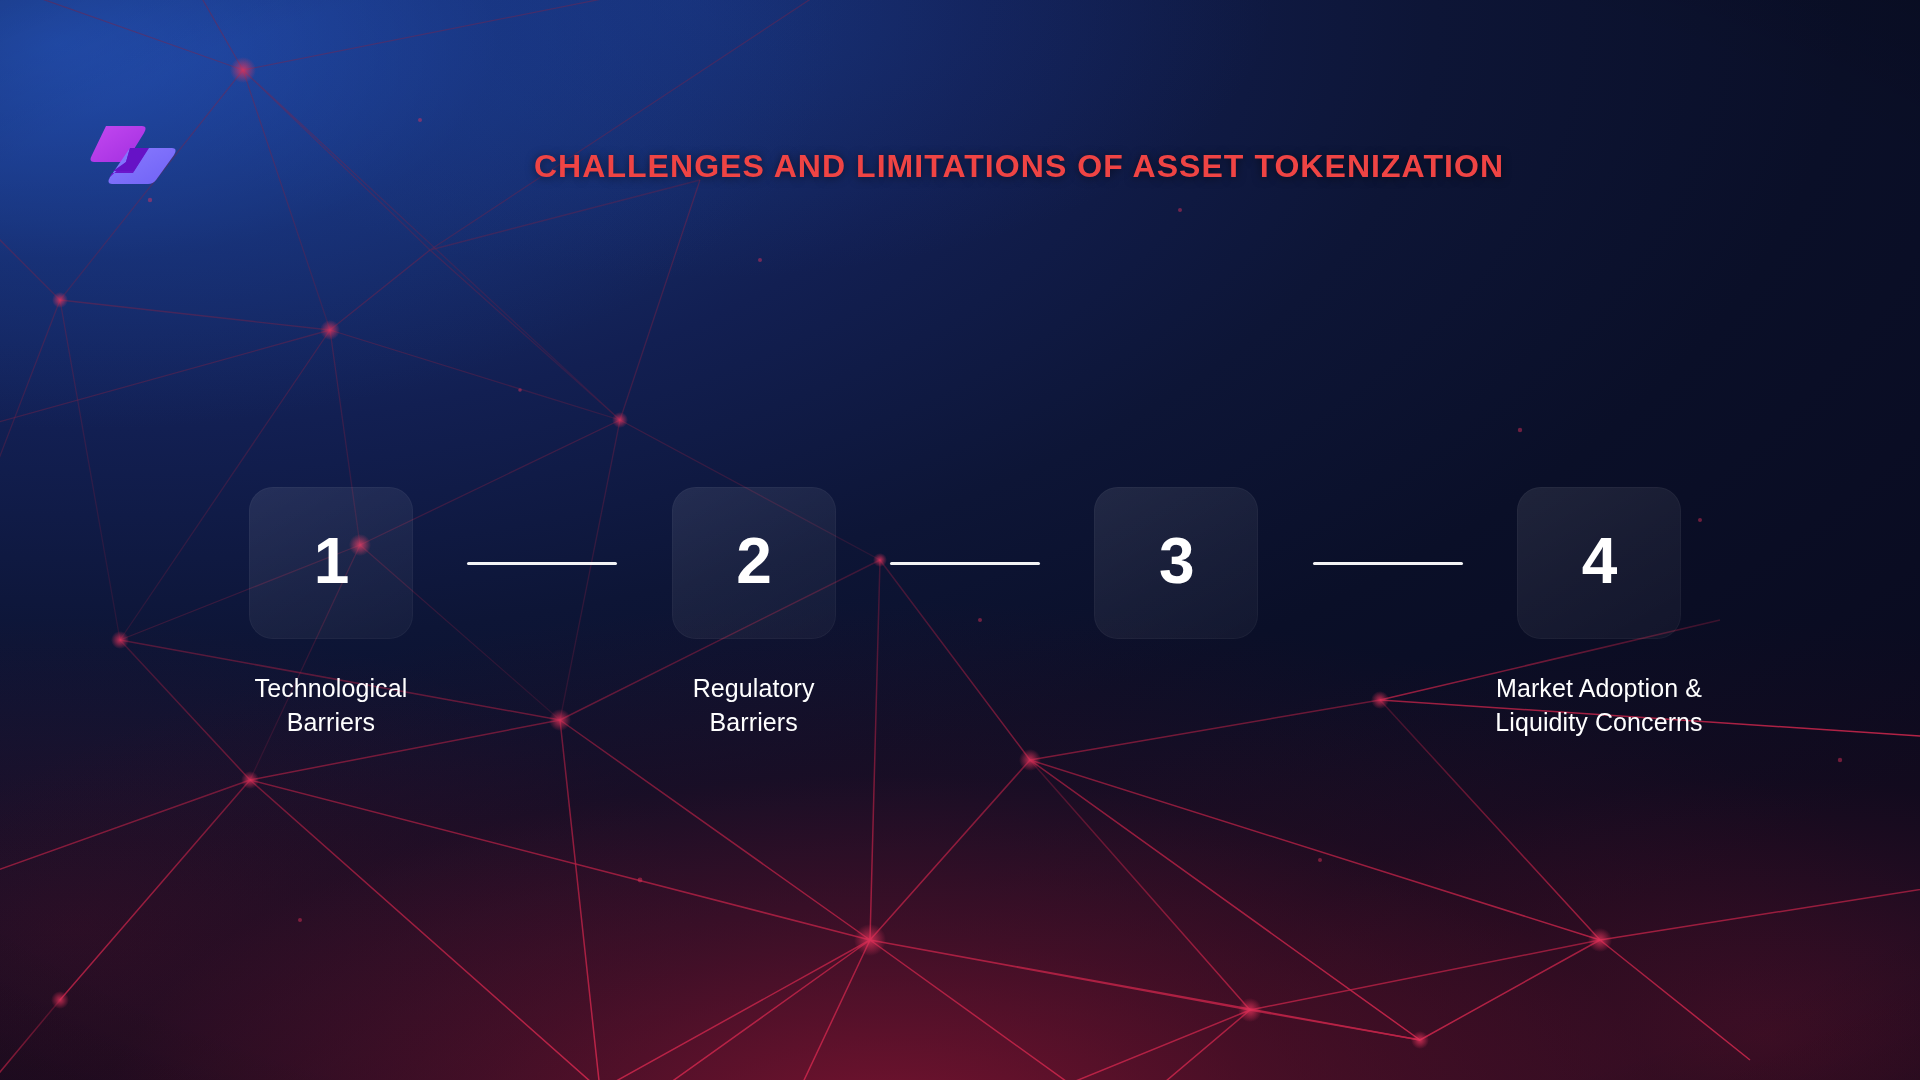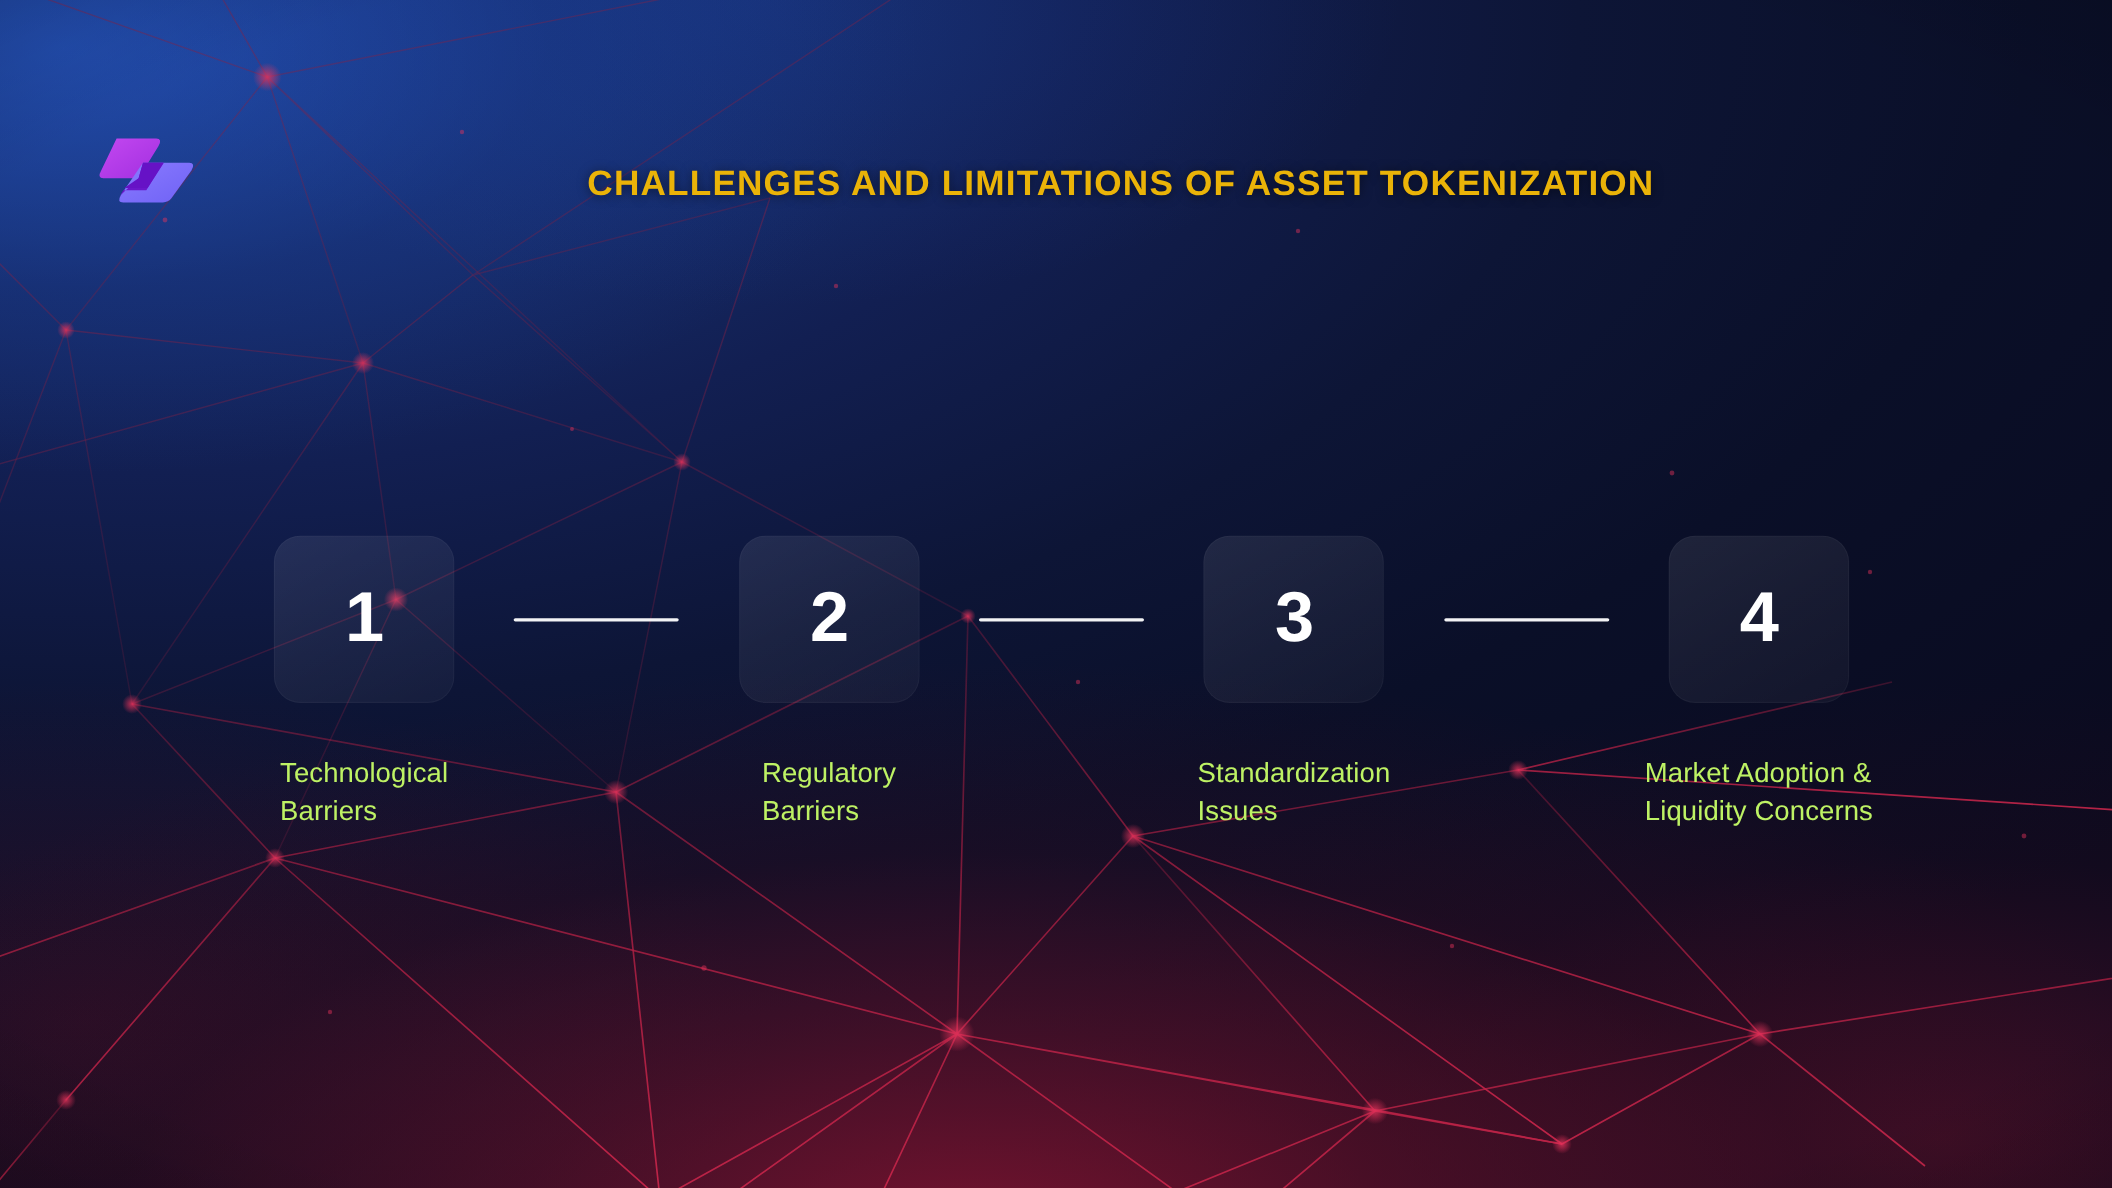--- a/index.html
+++ b/index.html
@@ -54,21 +54,21 @@
   }
 
   .slide-title {
     position:absolute;
     left:0; right:0; top:148px;
     text-align:center;
     padding-left:118px;
     font-size:32px;
     font-weight:bold;
     letter-spacing:1.05px;
-    color:#eab308;
+    color:#ef4444;
     text-shadow:0 1px 10px rgba(0,0,0,0.55);
     white-space:nowrap;
   }
 
   
   .steps {
     position:absolute;
     left:215px;
     top:487px;
     width:1500px;
@@ -91,24 +91,25 @@
     font-size:64px;
     font-weight:bold;
     color:#ffffff;
     line-height:1;
     letter-spacing:-1px;
     position:relative;
     top:-2px;
   }
 
   .step-label {
-    margin-top:48px;
+    margin-top:33px;
+    text-align:center;
     font-size:25px;
     line-height:1.35;
-    color:#bef264;
+    color:#ffffff;
     font-weight:400;
     white-space:pre-line;
     letter-spacing:0.1px;
   }
 
   .connector {
     width:150px;
     height:152px;
     display:flex;
     align-items:center;
@@ -255,22 +256,20 @@
     </div>
 
     <div class="connector">
       <i></i>
     </div>
 
     <div class="step">
       <div class="step-card">
         <span class="step-num">3</span>
       </div>
-      <div class="step-label">Standardization
-Issues</div>
     </div>
 
     <div class="connector">
       <i></i>
     </div>
 
     <div class="step">
       <div class="step-card">
         <span class="step-num">4</span>
       </div>

